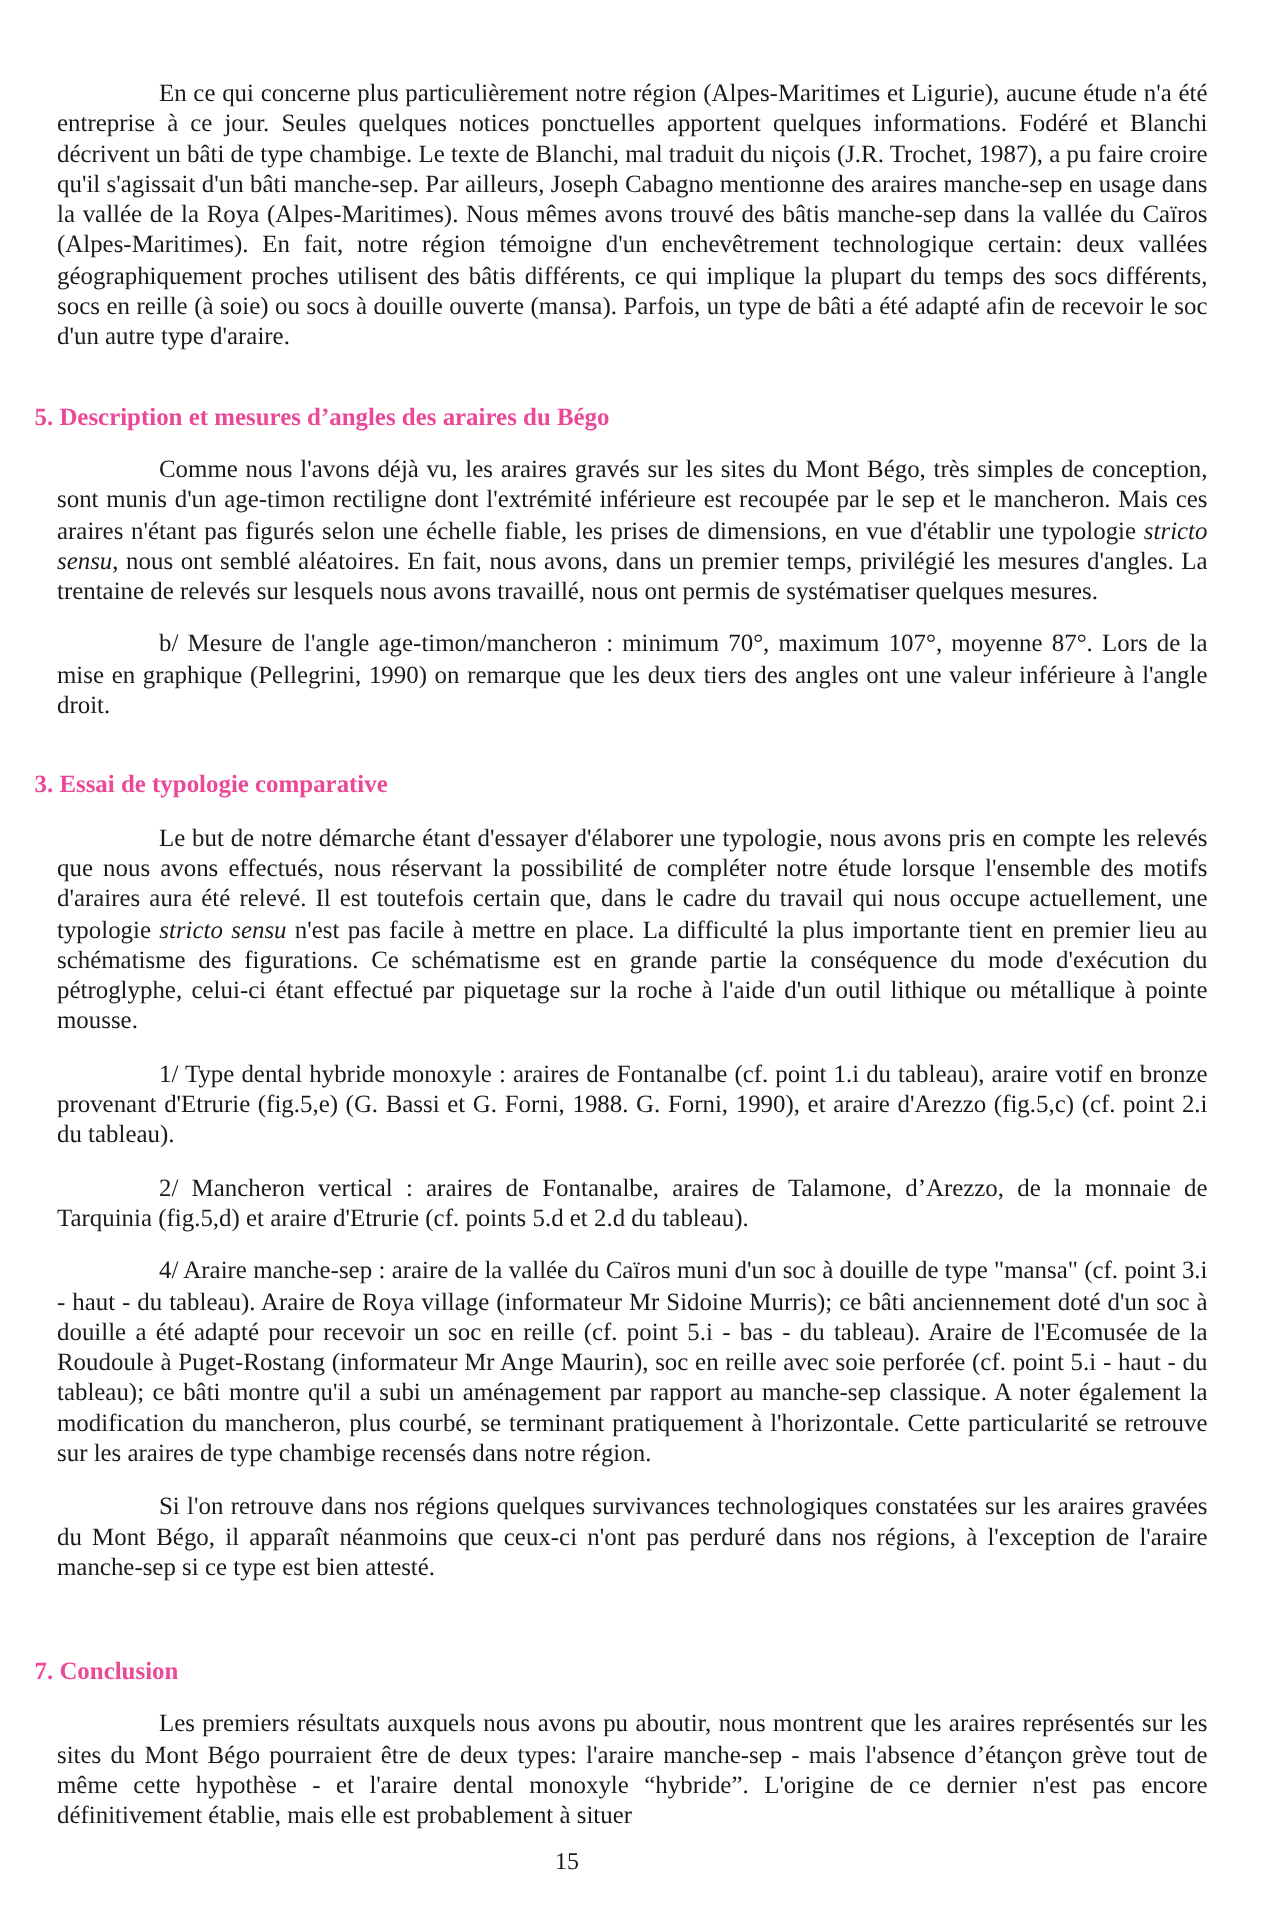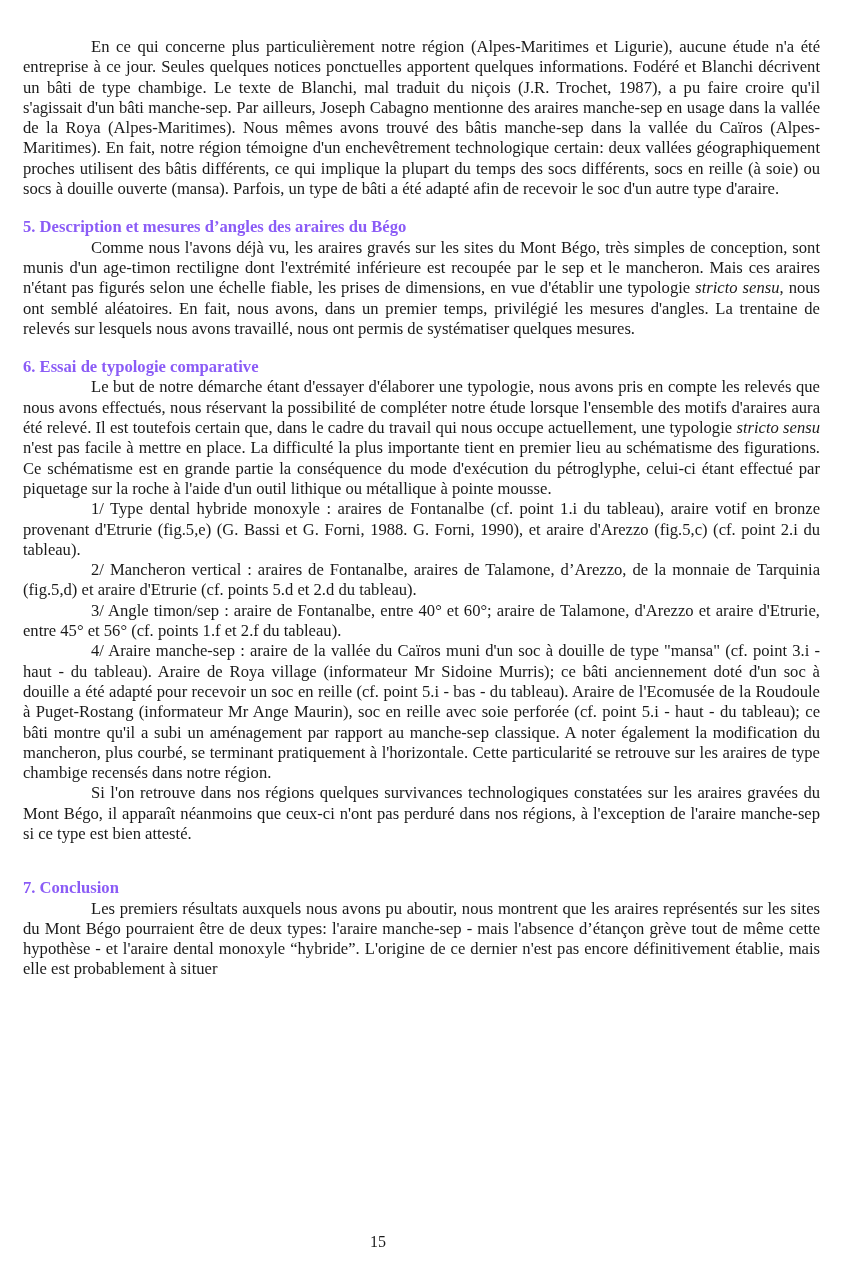--- a/index.html
+++ b/index.html
@@ -3,24 +3,24 @@
 <meta charset="utf-8">
 <style>
   html, body { margin: 0; padding: 0; background: #ffffff; }
   body { width: 844px; height: 1273px; position: relative; overflow: hidden; }
   .page {
     position: absolute; left: 23px; top: 37px; width: 797px;
     font-family: "Liberation Serif", "DejaVu Serif", serif;
     font-size: 16.6px; line-height: 20.3px; color: #1a1a1a;
     text-align: justify;
   }
-  .page p { margin: 0; }
+  .page p { margin: 15px; }
   .indent { text-indent: 68px; }
   .heading {
-    font-weight: bold; font-size: 16.6px; margin: 0; color: #8b5cf6;
+    font-weight: bold; font-size: 16.6px; margin: 0; color: #ec4899;
   }
   .gap-med { height: 18px; }
   .gap-large { height: 34px; }
   em { }
   .page-number {
     position: absolute; left: 0; width: 756px; top: 1233px;
     text-align: center;
     font-family: "Liberation Serif", "DejaVu Serif", serif;
     font-size: 16px; color: #1a1a1a;
   }
@@ -29,28 +29,28 @@
 <body>
 
 <div class="page">
 
   <p class="indent">En ce qui concerne plus particulièrement notre région (Alpes-Maritimes et Ligurie), aucune étude n'a été entreprise à ce jour. Seules quelques notices ponctuelles apportent quelques informations. Fodéré et Blanchi décrivent un bâti de type chambige. Le texte de Blanchi, mal traduit du niçois (J.R. Trochet, 1987), a pu faire croire qu'il s'agissait d'un bâti manche-sep. Par ailleurs, Joseph Cabagno mentionne des araires manche-sep en usage dans la vallée de la Roya (Alpes-Maritimes). Nous mêmes avons trouvé des bâtis manche-sep dans la vallée du Caïros (Alpes-Maritimes). En fait, notre région témoigne d'un enchevêtrement technologique certain: deux vallées géographiquement proches utilisent des bâtis différents, ce qui implique la plupart du temps des socs différents, socs en reille (à soie) ou socs à douille ouverte (mansa). Parfois, un type de bâti a été adapté afin de recevoir le soc d'un autre type d'araire.</p>
 
   <div class="gap-med"></div>
 
   <h2 class="heading">5. Description et mesures d’angles des araires du Bégo</h2>
   <p class="indent"><span>Comme nous l'avons déjà vu, les araires gravés sur les sites du Mont Bégo, très simples de conception, sont munis d'un age-timon rectiligne dont l'extrémité inférieure est recoupée par le sep et le mancheron. Mais ces araires n'étant pas figurés selon une échelle fiable, les prises de dimensions, en vue d'établir une typologie </span><em>stricto sensu</em><span>, nous ont semblé  aléatoires. En fait, nous avons, dans un premier temps, privilégié les mesures d'angles. La trentaine de relevés sur lesquels nous avons travaillé, nous ont permis de systématiser quelques mesures.</span></p>
+  <p class="indent">b/ Mesure de l'angle age-timon/mancheron : minimum 70°, maximum 107°, moyenne 87°. Lors de la mise en graphique (Pellegrini, 1990) on remarque que les deux tiers des angles ont une valeur inférieure à l'angle droit.</p>
 
   <div class="gap-med"></div>
 
-  <h2 class="heading">6. Essai de typologie comparative</h2>
+  <h2 class="heading">3. Essai de typologie comparative</h2>
   <p class="indent"><span>Le but de notre démarche étant d'essayer d'élaborer une typologie, nous avons pris en compte les relevés que nous avons effectués, nous réservant la possibilité de compléter notre étude lorsque l'ensemble des motifs d'araires aura été relevé. Il est toutefois certain que, dans le cadre du travail qui nous occupe actuellement, une typologie </span><em>stricto sensu</em><span> n'est pas facile à mettre en place. La difficulté la plus importante tient en premier lieu au schématisme des figurations. Ce schématisme est en grande partie la conséquence du mode d'exécution du pétroglyphe, celui-ci étant effectué par piquetage sur la roche à l'aide d'un outil lithique ou métallique à pointe mousse.</span></p>
   <p class="indent">1/ Type dental hybride monoxyle : araires de Fontanalbe (cf. point 1.i du tableau), araire votif en bronze provenant d'Etrurie (fig.5,e) (G. Bassi et G. Forni, 1988. G. Forni, 1990), et araire d'Arezzo (fig.5,c) (cf. point 2.i du tableau).</p>
   <p class="indent">2/ Mancheron vertical : araires de Fontanalbe, araires de Talamone, d’Arezzo, de la monnaie de Tarquinia (fig.5,d) et araire d'Etrurie (cf. points 5.d et 2.d du tableau).</p>
-  <p class="indent">3/ Angle timon/sep : araire de Fontanalbe, entre 40° et 60°; araire de Talamone, d'Arezzo et araire d'Etrurie, entre 45° et 56° (cf. points 1.f et 2.f du tableau).</p>
   <p class="indent">4/ Araire manche-sep : araire de la vallée du Caïros muni d'un soc à douille de type "mansa" (cf. point 3.i - haut - du tableau). Araire de Roya village (informateur Mr Sidoine Murris); ce bâti anciennement doté d'un soc à douille a été adapté pour recevoir un soc en reille (cf. point 5.i -  bas - du tableau). Araire de l'Ecomusée de la Roudoule à Puget-Rostang (informateur Mr Ange Maurin), soc en reille avec soie perforée (cf. point 5.i - haut - du tableau); ce bâti montre qu'il a subi un aménagement par rapport au manche-sep classique. A noter également la modification du mancheron, plus courbé, se terminant pratiquement à l'horizontale. Cette particularité se retrouve sur les araires de type chambige recensés dans notre région.</p>
   <p class="indent">Si l'on retrouve dans nos régions quelques survivances technologiques constatées sur les araires  gravées du Mont Bégo, il apparaît néanmoins que ceux-ci n'ont pas perduré dans nos régions, à l'exception de l'araire manche-sep si ce type est bien attesté.</p>
 
   <div class="gap-large"></div>
 
   <h2 class="heading">7. Conclusion</h2>
   <p class="indent">Les premiers résultats auxquels nous avons pu aboutir, nous montrent que les araires représentés sur les sites du Mont Bégo pourraient être de deux types: l'araire manche-sep - mais l'absence d’étançon grève tout de même cette hypothèse - et l'araire dental monoxyle “hybride”. L'origine de ce dernier n'est pas encore définitivement établie, mais elle est probablement à situer</p>
 
 </div>
 

